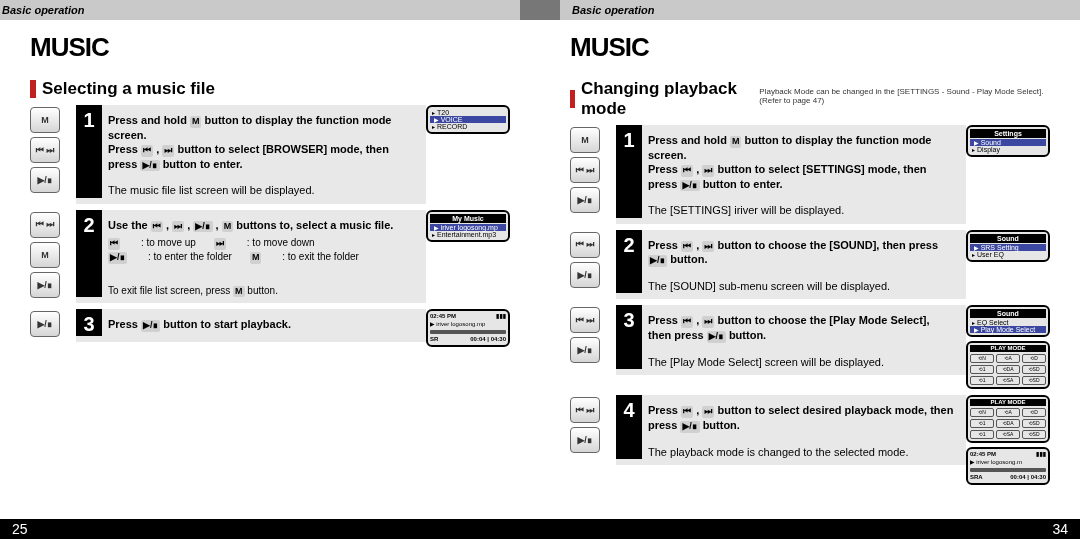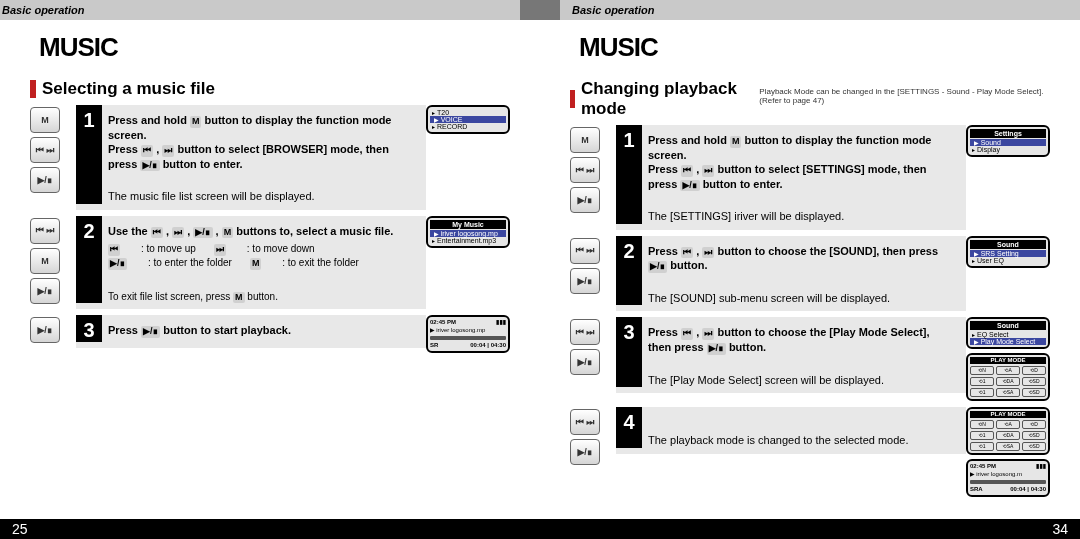--- a/index.html
+++ b/index.html
@@ -32,21 +32,21 @@
     position: absolute;
     top: 0;
     width: 20px;
     height: 20px;
     background: #777;
   }
   .page-left .chapter-square { right: 0; }
   .page-right .chapter-square { left: 0; }
   .page-right .top-bar { padding-left: 32px; }
   .title-block {
-    padding: 12px 39px 2px;
+    padding: 12px 30px 2px;
   }
   .title {
     font-size: 26px;
     font-weight: 800;
     letter-spacing: -1px;
   }
   .subtitle-row {
     display: flex;
     align-items: baseline;
     padding: 6px 30px 6px;
@@ -115,21 +115,21 @@
     padding-top: 4px;
     margin-right: 6px;
   }
   .step-text {
     font-size: 11px;
     line-height: 1.3;
     padding-top: 8px;
     padding-right: 4px;
   }
   .step-text .bold { font-weight: bold; }
-  .step-text .desc { font-weight: normal; margin-top: 18px; }
+  .step-text .desc { font-weight: normal; margin-top: 12px; }
   .step-text .sym {
     display: inline-block;
     font-weight: bold;
     background: #d0d0d0;
     border-radius: 2px;
     padding: 0 2px;
     font-size: 9px;
   }
   .keys-row { margin-top: 4px; display: flex; flex-wrap: wrap; font-size: 10px; }
   .keys-row span { margin-right: 18px; white-space: nowrap; }
@@ -427,20 +427,21 @@
         </div>
       </div>
       <div class="step-row">
         <div class="btn-col">
           <div class="hw-btn">⏮ ⏭</div>
           <div class="hw-btn">▶/∎</div>
         </div>
         <div class="step-body">
           <div class="step-num">4</div>
           <div class="step-text">
+            <div class="bold">Press <span class="sym">⏮</span> , <span class="sym">⏭</span> button to select desired playback mode, then press <span class="sym">▶/∎</span> button.</div>
             <div class="desc">The playback mode is changed to the selected mode.</div>
           </div>
         </div>
         <div class="screen-col">
           <div class="play-grid">
             <div class="pm-title">PLAY MODE</div>
             <div class="play-grid-in">
               <div class="pm-it">⟲N</div>
               <div class="pm-it">⟲A</div>
               <div class="pm-it">⟲D</div>

